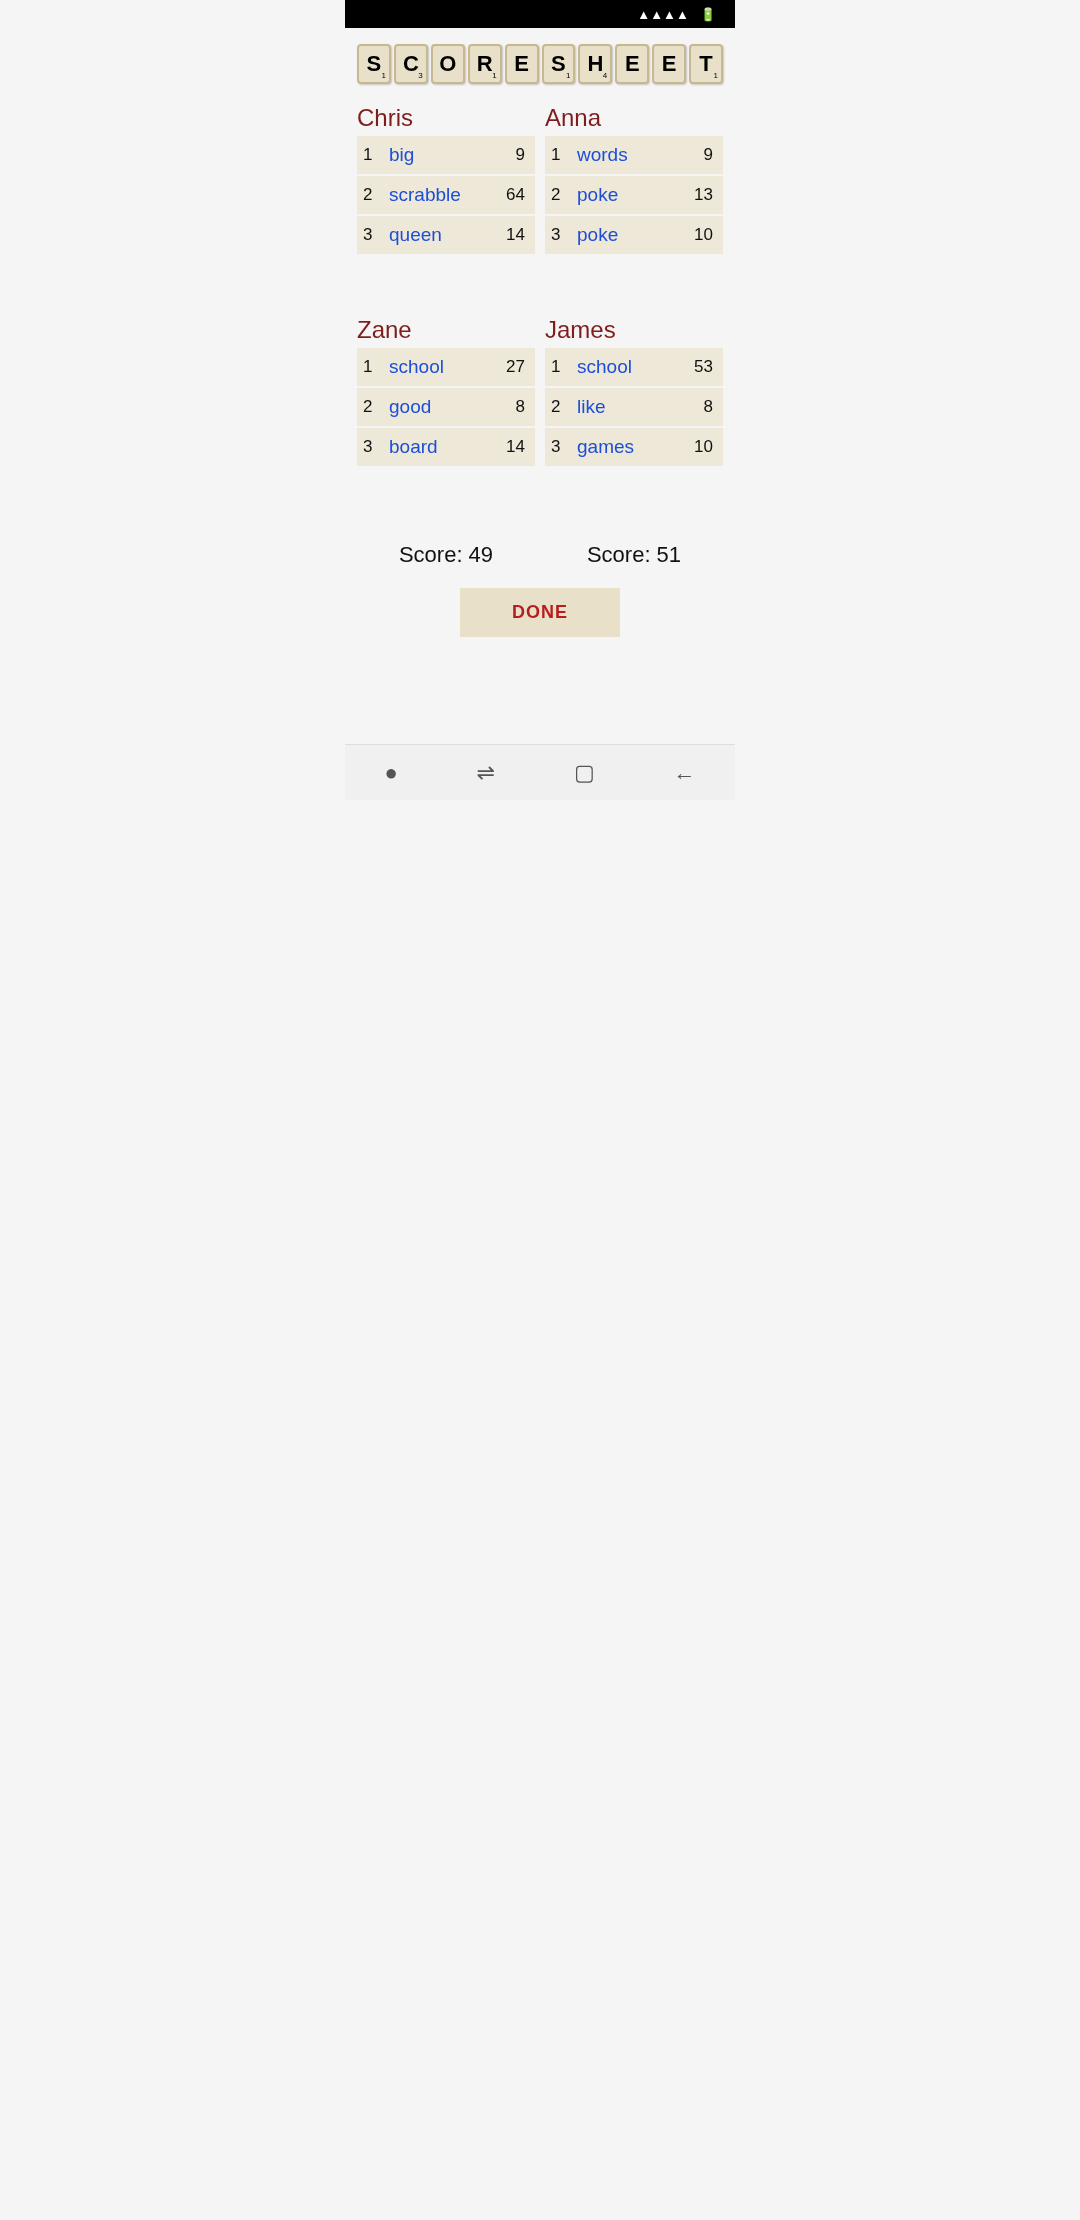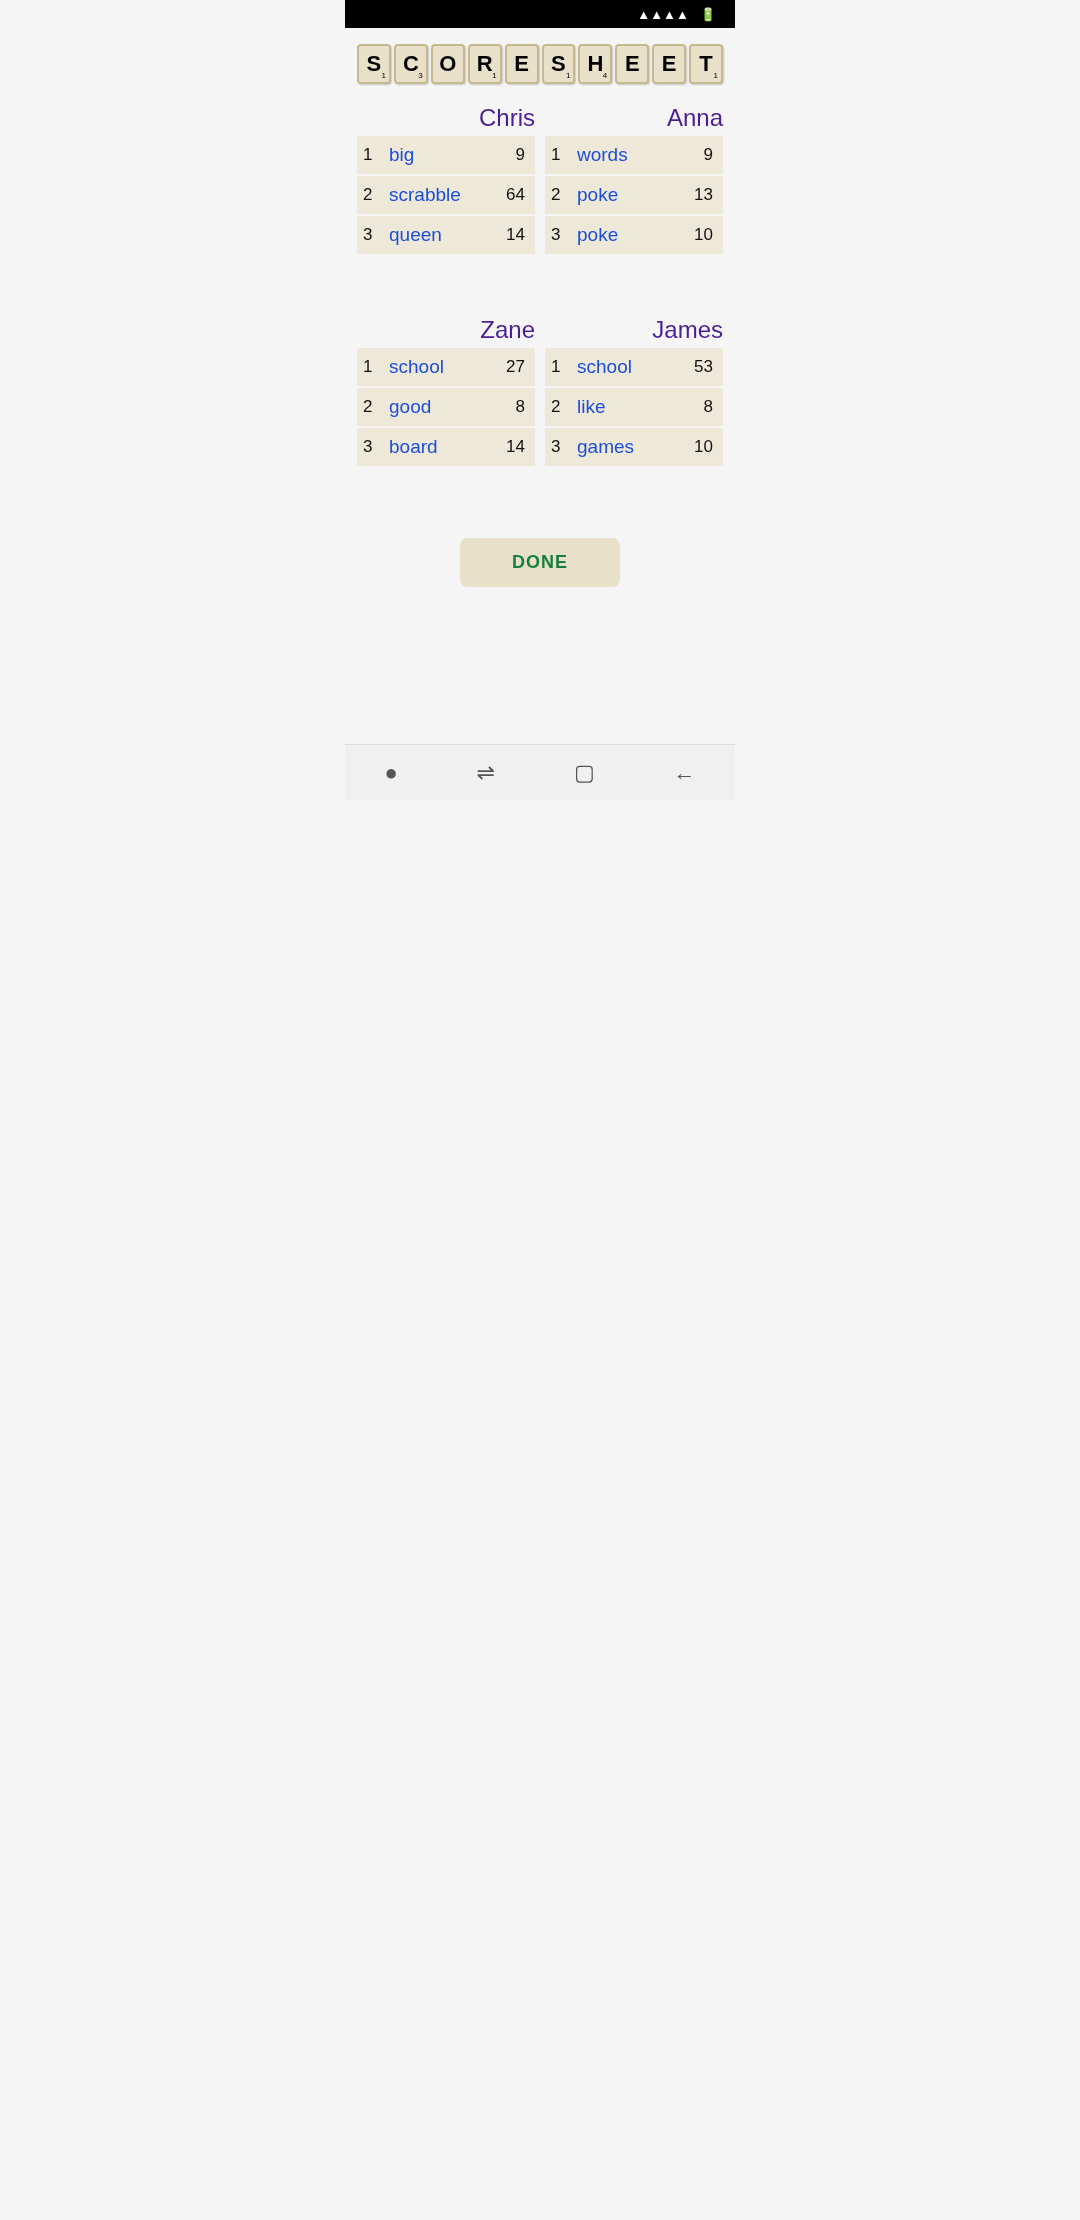--- a/index.html
+++ b/index.html
@@ -71,22 +71,21 @@
 
     .player-section {
       display: flex;
       flex-direction: column;
     }
 
     .player-name {
       font-size: 24px;
       font-weight: 400;
       margin-bottom: 4px;
-      color: #4c1d95;
-      text-align: right;
+      color: #7f1d1d;
     }
 
     .score-row {
       background: #ede8d8;
       display: flex;
       align-items: center;
       padding: 8px 6px;
       margin-bottom: 2px;
     }
 
@@ -124,26 +123,26 @@
 
     .done-btn-wrap {
       display: flex;
       justify-content: center;
       padding: 10px 0 16px 0;
     }
 
     .done-btn {
       background: #e8e0c8;
       border: none;
-      border-radius: 8px;
+      border-radius: 0;
       padding: 14px 52px;
       font-size: 18px;
       font-weight: bold;
       letter-spacing: 1px;
-      color: #15803d;
+      color: #b91c1c;
       cursor: pointer;
     }
 
     .nav-bar {
       background: #f0f0f0;
       height: 56px;
       display: flex;
       align-items: center;
       justify-content: space-around;
       border-top: 1px solid #ddd;
@@ -249,20 +248,24 @@
           <span class="points">8</span>
         </div>
         <div class="score-row">
           <span class="num">3</span>
           <span class="word">games</span>
           <span class="points">10</span>
         </div>
       </div>
     </div>
     <div class="spacer"></div>
+    <div class="players-grid">
+      <div class="score-total">Score: 49</div>
+      <div class="score-total">Score: 51</div>
+    </div>
     <div class="done-btn-wrap">
       <button class="done-btn">DONE</button>
     </div>
   </div>
 
 <div class="nav-bar">
   <span class="nav-icon">●</span>
   <span class="nav-icon">⇌</span>
   <span class="nav-icon">▢</span>
   <span class="nav-icon">←</span>

